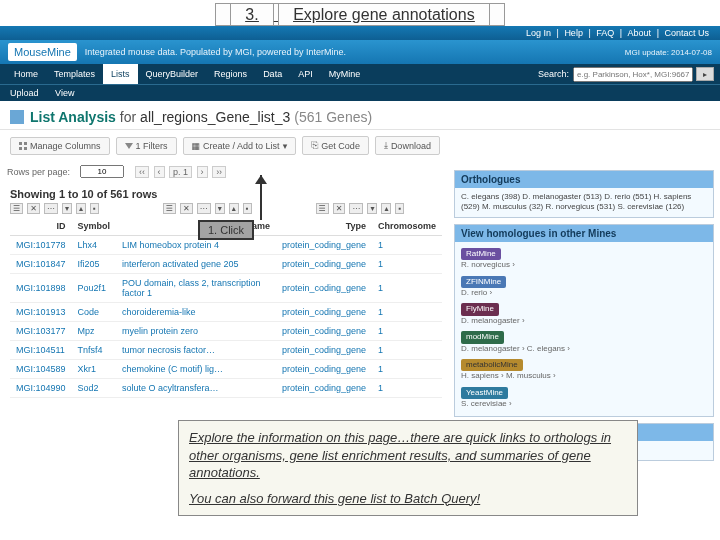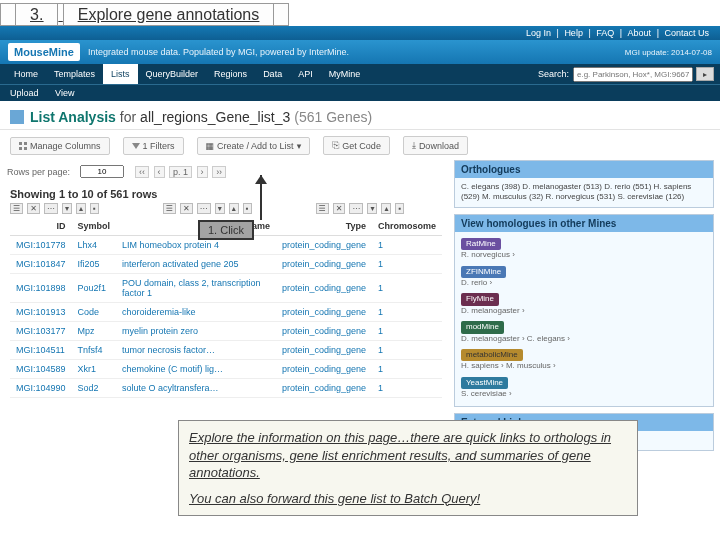--- a/index.html
+++ b/index.html
@@ -1,53 +1,53 @@
 <!DOCTYPE html>
 <html><head>
 <meta charset="utf-8">
 <style>
   * { box-sizing: border-box; margin: 0; padding: 0; font-family: Arial, Helvetica, sans-serif; }
   body { background: #fff; width: 720px; height: 540px; overflow: hidden; position: relative; font-size: 10px; color: #333; filter: blur(0.3px); }
-  .slide-title { text-align: left; font-size: 16px; padding: 6px 0 2px; }
+  .slide-title { text-align: center; font-size: 16px; padding: 6px 0 2px; }
   .slide-title span { border: 1px solid #999; padding: 2px 14px; text-decoration: underline; background:#fdfdfd; }
   .topbar { background: linear-gradient(#1578b3,#0e5f93); color:#fff; font-size:9px; text-align:right; padding:2px 8px; }
   .topbar a { color:#fff; margin:0 3px; }
   .brandbar { background: linear-gradient(#2a94cf,#1576b2); display:flex; align-items:center; padding:3px 8px; color:#e8f3fb; font-size:9px; }
-  .brandbar .logo { background:#fff; color:#1576b2; font-weight:bold; font-size:11px; padding:3px 6px; border-radius:2px; margin-right:8px; }
+  .brandbar .logo { background:#fff; color:#1576b2; font-weight:normal; font-size:11px; padding:3px 6px; border-radius:2px; margin-right:8px; }
   .brandbar .tagline { flex:1; }
   .brandbar .updated { font-size:8px; }
   .navbar { background:#0a3d5c; display:flex; align-items:center; padding:0 6px; font-size:9px; }
   .navbar .item { color:#fff; padding:5px 8px; }
   .navbar .item.active { background:#fff; color:#0a3d5c; }
   .navbar .spacer { flex:1; }
   .navbar .search-label { color:#fff; margin-right:4px; }
   .navbar input { font-size:8px; width:120px; padding:1px 2px; }
   .navbar .go { background:#ddd; border:1px solid #aaa; width:18px; height:14px; margin-left:3px; display:flex;align-items:center;justify-content:center;font-size:8px;color:#444;}
   .subbar { background:#0a3d5c; color:#fff; font-size:9px; padding:3px 10px; border-top:1px solid #2a6a8f;}
   .subbar span { margin-right:14px;text-align:right; }
   .pageheader { display:flex; align-items:center; padding:8px 10px 4px; border-bottom:1px solid #e3e3e3; font-size:14px; color:#555;}
   .pageheader .icon { width:14px; height:14px; background:#6aa7d6; margin-right:6px; }
   .pageheader b { color:#0f766e; margin-right:4px;}
   .pageheader .listname { color:#333; }
   .pageheader .count { color:#888; margin-left:4px;}
-  .toolbar { display:flex; gap:13px; padding:6px 10px; font-size:9px; color:#555; align-items:center;}
+  .toolbar { display:flex; gap:6px; padding:6px 10px; font-size:9px; color:#555; align-items:center;}
   .toolbar .tbtn { border:1px solid #ccc; background:#f7f7f7; padding:3px 8px; border-radius:2px; display:flex; align-items:center; gap:3px;}
   .toolbar .grid-icon { width:8px;height:8px; background:linear-gradient(#888,#888) 0 0/3px 3px no-repeat,linear-gradient(#888,#888) 5px 0/3px 3px no-repeat,linear-gradient(#888,#888) 0 5px/3px 3px no-repeat,linear-gradient(#888,#888) 5px 5px/3px 3px no-repeat;}
   .toolbar .funnel { width:0;height:0;border-left:4px solid transparent;border-right:4px solid transparent;border-top:6px solid #888;}
   .rowinfo { padding:4px 7px; font-size:9px; color:#666; display:flex; gap:10px; align-items:center;}
   .rowinfo input{ width:44px; font-size:8px; text-align:center;}
   .rowinfo .pager span{ border:1px solid #ccc; padding:0 3px; margin:0 1px; background:#f4f4f4;}
   .showing { padding:6px 10px 2px; font-size:11px; font-weight:bold; color:#333;}
   .ctrlrow { padding:2px 10px 4px; display:flex; gap:60px; font-size:8px; color:#555;}
   .ctrlrow .cluster span{ margin-right:4px; border:1px solid #bbb; padding:0 2px; background:#eee;}
   table.data { width:60%; margin-left:10px; border-collapse:collapse; font-size:9px; color:#444;}
   table.data th { text-align:right; font-weight:bold; color:#333; padding:4px 6px; border-bottom:1px solid #ddd; font-size:9px;}
   table.data td { padding:4px 6px; border-bottom:1px solid #eee; filter:blur(0.6px);}
   table.data td.link { color:#1576b2;}
-  .rightcol { position:absolute; right:6px; top:160px; width:260px; font-size:8px;margin-left:46px;}
+  .rightcol { position:absolute; right:6px; top:170px; width:260px; font-size:8px;margin-left:46px;}
   .panel { border:1px solid #bcd; background:#f3faff; margin-bottom:6px;}
   .panel .ptitle { background:#7db8e8; color:#123a5a; font-weight:bold; padding:3px 6px; font-size:10px;}
   .panel .pbody { padding:4px 6px; color:#444; line-height:1.3;}
   .badge { display:inline-block; padding:1px 5px; border-radius:2px; color:#fff; font-size:8px; margin-top:2px;}
   .badge.rat{background:#6a4fa0;} .badge.zfin{background:#4a78b5;} .badge.fly{background:#6b2e4f;} .badge.mod{background:#2e6b4a;} .badge.met{background:#b58a2e;color:#333;} .badge.yeast{background:#2e7a9e;}
   .pbody .sub { color:#666; margin-bottom:3px;}
   .callout { position:absolute; border:2px solid #333; background:#a3a3a3; padding:2px 8px; font-size:11px; }
   .callout.c1 { left:198px; top:220px; }
   .pointer { position:absolute; left:255px; top:175px; width:12px; height:45px; }
   .pointer::before{content:"";position:absolute;left:5px;top:0;width:2px;height:45px;background:#333;}

